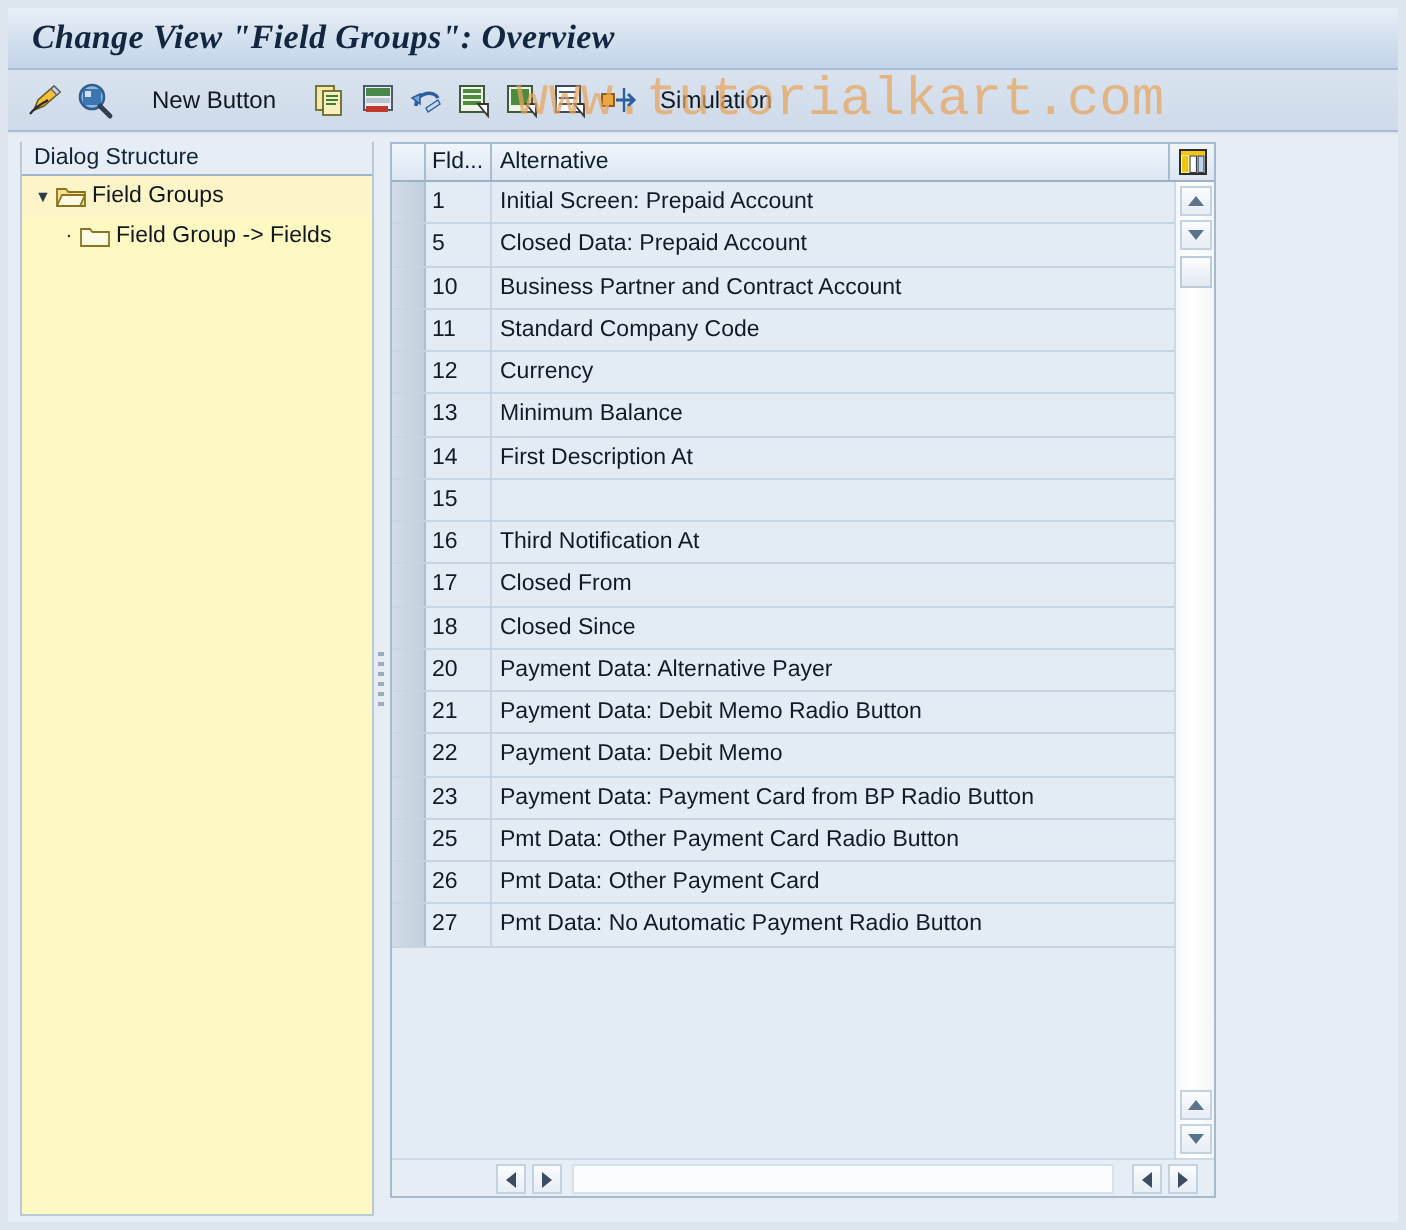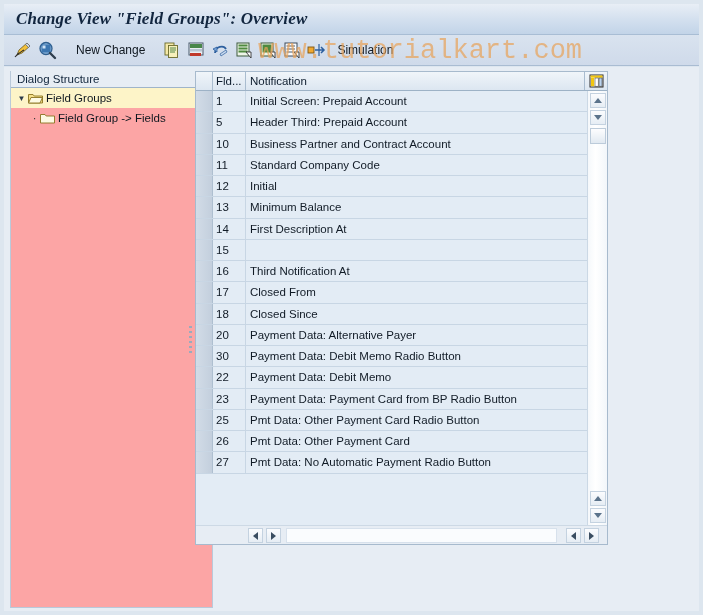--- a/index.html
+++ b/index.html
@@ -88,23 +88,23 @@
   #workarea {
     position: absolute;
     left: 4px; top: 67px; right: 4px; bottom: 4px;
     background: #e7edf4;
   }
 
   
   #dialog-panel {
     position: absolute;
     left: 6px; top: 4px;
-    width: 203px;
+    width: 177px;
     bottom: 3px;
-    background: #fca5a5;
+    background: #fef9c3;
     border: 1px solid #b9c9da;
     border-top: none;
     box-sizing: border-box;
   }
   #dialog-header {
     height: 17px;
     line-height: 17px;
     padding-left: 6px;
     font-size: 11.5px;
     color: #10243a;
@@ -168,21 +168,21 @@
         #9aabbd 0px, #9aabbd 2px,
         transparent 2px, transparent 5px);
   }
 
   
   #table-panel {
     position: absolute;
     left: 191px;
     top: 4px;
     width: 413px;
-    height: 474px;
+    height: 528px;
     background: #fbfcfe;
     border: 1px solid #a7bacd;
     box-sizing: border-box;
     overflow: hidden;
   }
 
   
   #tbl-header {
     display: flex;
     height: 19px;
@@ -332,21 +332,21 @@
     <svg width="20" height="20" viewBox="0 0 20 20">
       <circle cx="9" cy="8.5" r="6" fill="#8fb7dd" stroke="#2f5f8f" stroke-width="1.3"></circle>
       <rect x="4.5" y="4.5" width="9" height="8" fill="#2e6ba8" opacity="0.85"></rect>
       <rect x="5.5" y="5.5" width="3" height="3" fill="#cfe3f5"></rect>
       <path d="M13 13 L18 18" stroke="#2f3f4f" stroke-width="2.4" stroke-linecap="round"></path>
     </svg>
   </div>
 
   <div class="tb-sep"></div>
 
-  <div class="tb-label">New Change</div>
+  <div class="tb-label">New Button</div>
 
   <div class="tb-sep"></div>
 
   <div class="tb-btn">
     <svg width="20" height="20" viewBox="0 0 20 20">
       <rect x="3" y="3" width="9" height="12" fill="#f5e9a8" stroke="#6a6a2a" stroke-width="0.9"></rect>
       <rect x="6.5" y="5.5" width="9" height="12" fill="#f7f0bb" stroke="#6a6a2a" stroke-width="0.9"></rect>
       <path d="M8 8 H14 M8 10 H14 M8 12 H13" stroke="#3f7a3f" stroke-width="0.9"></path>
     </svg>
   </div>
@@ -437,21 +437,21 @@
 
   <div id="splitter">
     <div class="grip"></div>
   </div>
 
   <div id="table-panel">
 
     <div id="tbl-header">
       <div class="hcell sel"></div>
       <div class="hcell fld">Fld...</div>
-      <div class="hcell desc">Notification</div>
+      <div class="hcell desc">Alternative</div>
       <div class="hcell cfg">
         <svg width="15" height="14" viewBox="0 0 15 14">
           <rect x="0.5" y="0.5" width="14" height="13" fill="#2b2b2b"></rect>
           <rect x="1.5" y="1.5" width="12" height="11" fill="#ffffff"></rect>
           <rect x="1.5" y="1.5" width="12" height="2.2" fill="#f2c60f"></rect>
           <rect x="2" y="4" width="3.2" height="8.2" fill="#f2c60f"></rect>
           <rect x="6" y="4" width="3.2" height="8.2" fill="#ffffff" stroke="#2b2b2b" stroke-width="0.5"></rect>
           <rect x="10" y="4" width="3" height="8.2" fill="#bcd4ee" stroke="#2b2b2b" stroke-width="0.5"></rect>
         </svg>
       </div>
@@ -460,36 +460,36 @@
     <div id="rows-wrap">
 
     <div class="trow">
           <div class="cell sel"></div>
           <div class="cell fld">1</div>
           <div class="cell desc">Initial Screen: Prepaid Account</div>
         </div>
         <div class="trow">
           <div class="cell sel"></div>
           <div class="cell fld">5</div>
-          <div class="cell desc">Header Third: Prepaid Account</div>
+          <div class="cell desc">Closed Data: Prepaid Account</div>
         </div>
         <div class="trow">
           <div class="cell sel"></div>
           <div class="cell fld">10</div>
           <div class="cell desc">Business Partner and Contract Account</div>
         </div>
         <div class="trow">
           <div class="cell sel"></div>
           <div class="cell fld">11</div>
           <div class="cell desc">Standard Company Code</div>
         </div>
         <div class="trow">
           <div class="cell sel"></div>
           <div class="cell fld">12</div>
-          <div class="cell desc">Initial</div>
+          <div class="cell desc">Currency</div>
         </div>
         <div class="trow">
           <div class="cell sel"></div>
           <div class="cell fld">13</div>
           <div class="cell desc">Minimum Balance</div>
         </div>
         <div class="trow">
           <div class="cell sel"></div>
           <div class="cell fld">14</div>
           <div class="cell desc">First Description At</div>
@@ -513,21 +513,21 @@
           <div class="cell fld">18</div>
           <div class="cell desc">Closed Since</div>
         </div>
         <div class="trow">
           <div class="cell sel"></div>
           <div class="cell fld">20</div>
           <div class="cell desc">Payment Data: Alternative Payer</div>
         </div>
         <div class="trow">
           <div class="cell sel"></div>
-          <div class="cell fld">30</div>
+          <div class="cell fld">21</div>
           <div class="cell desc">Payment Data: Debit Memo Radio Button</div>
         </div>
         <div class="trow">
           <div class="cell sel"></div>
           <div class="cell fld">22</div>
           <div class="cell desc">Payment Data: Debit Memo</div>
         </div>
         <div class="trow">
           <div class="cell sel"></div>
           <div class="cell fld">23</div>

